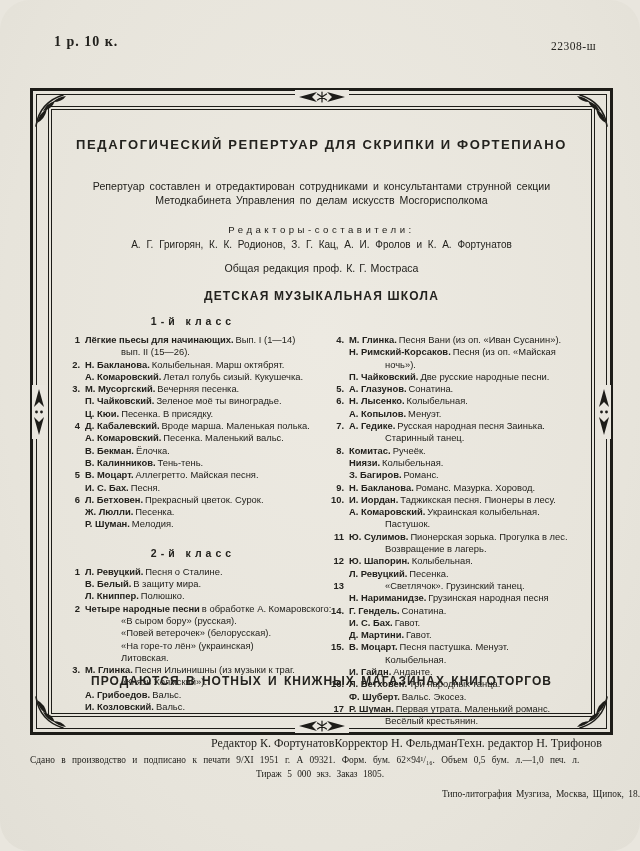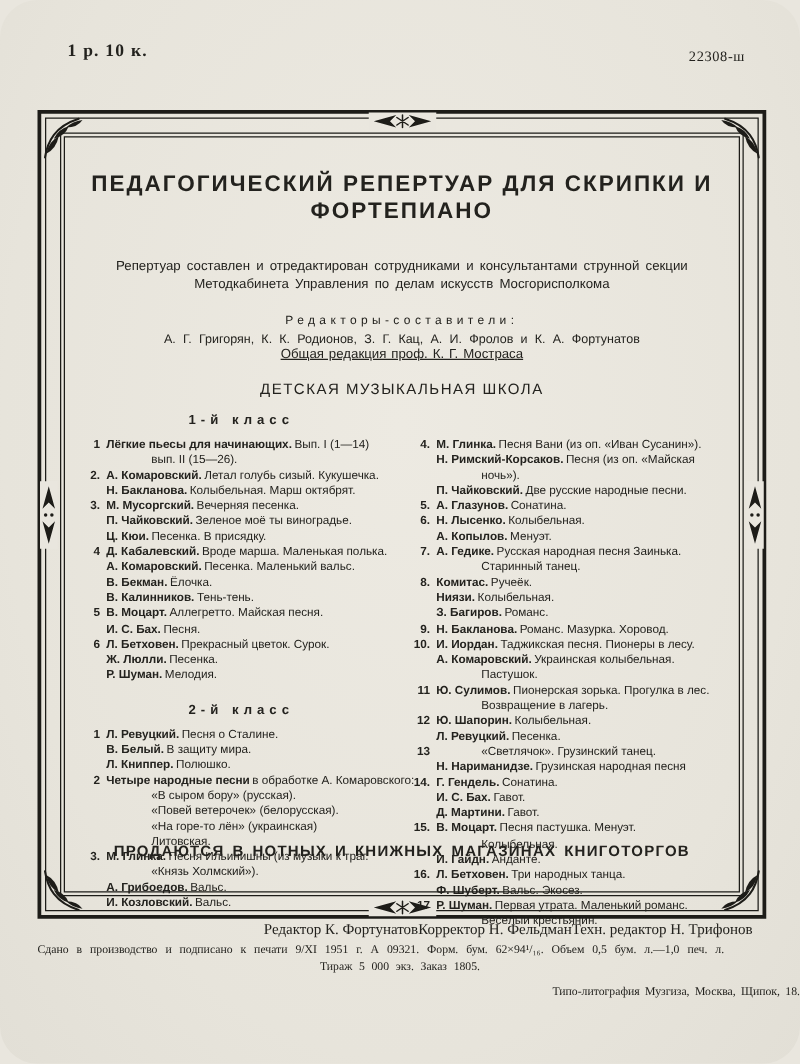--- a/index.html
+++ b/index.html
@@ -32,27 +32,27 @@
   .corner.bl{left:-2px;bottom:-2px;transform:scaleY(-1);}
   .corner.br{right:-2px;bottom:-2px;transform:scale(-1,-1);}
   .mid-h{position:absolute;left:50%;transform:translateX(-50%);width:54px;height:14px;}
   .mid-h.top{top:-1px;background:#e9e6de;}
   .mid-h.bottom{bottom:-1px;background:#e9e6de;}
   .mid-v{position:absolute;top:50%;transform:translateY(-50%);width:14px;height:54px;}
   .mid-v.left{left:-1px;background:#e9e6de;}
   .mid-v.right{right:-1px;background:#e9e6de;}
   
   .content{position:absolute;inset:24px 26px;text-align:center;}
-  .title{font-weight:bold;font-size:18px;letter-spacing:1.6px;margin-top:22px;}
+  .title{font-weight:bold;font-size:13px;letter-spacing:1.6px;margin-top:22px;}
   .intro{margin:28px auto 0;font-size:10.6px;line-height:13.5px;max-width:488px;
     word-spacing:2px;}
   .ed-label{margin-top:17px;font-size:9.6px;letter-spacing:3.5px;}
   .ed-names{margin-top:4px;font-size:10px;word-spacing:3px;}
-  .gen-ed{font-size:10.6px;word-spacing:1px;text-decoration:underline;}
-  .school{margin-top:15px;font-weight:normal;font-size:12px;letter-spacing:1.2px;}
+  .gen-ed{margin-top:12px;font-size:10.6px;word-spacing:1px;}
+  .school{margin-top:15px;font-weight:bold;font-size:12px;letter-spacing:1.2px;}
   
   .cols{display:flex;text-align:left;margin-top:12px;justify-content:space-between;}
   .col-left{width:256px;margin-left:6px;}
   .col-right{flex:1;margin-left:8px;padding-top:19px;}
   .class-head{text-align:center;font-weight:bold;font-size:10.5px;letter-spacing:4px;
     margin-bottom:7px;}
   .class-head.second{margin-top:16px;}
   .entry{display:flex;font-size:9.4px;line-height:12.3px;}
   .num{width:15px;flex:0 0 15px;text-align:right;margin-right:5px;font-weight:bold;}
   .lines{flex:1;}
@@ -173,22 +173,22 @@
               <div class="entry">
                 <span class="num">1</span>
                 <div class="lines">
                   <div class="line"><span class="comp">Лёгкие пьесы для начинающих.</span>Вып. I (1—14)</div>
                   <div class="line ind">вып. II (15—26).</div>
                 </div>
               </div>
               <div class="entry">
                 <span class="num">2.</span>
                 <div class="lines">
+                  <div class="line"><span class="comp">Н. Бакланова.</span>Колыбельная. Марш октябрят.</div>
                   <div class="line"><span class="comp">А. Комаровский.</span>Летал голубь сизый. Кукушечка.</div>
-                  <div class="line"><span class="comp">Н. Бакланова.</span>Колыбельная. Марш октябрят.</div>
                 </div>
               </div>
               <div class="entry">
                 <span class="num">3.</span>
                 <div class="lines">
                   <div class="line"><span class="comp">М. Мусоргский.</span>Вечерняя песенка.</div>
                   <div class="line"><span class="comp">П. Чайковский.</span>Зеленое моё ты виноградье.</div>
                   <div class="line"><span class="comp">Ц. Кюи.</span>Песенка. В присядку.</div>
                 </div>
               </div>

